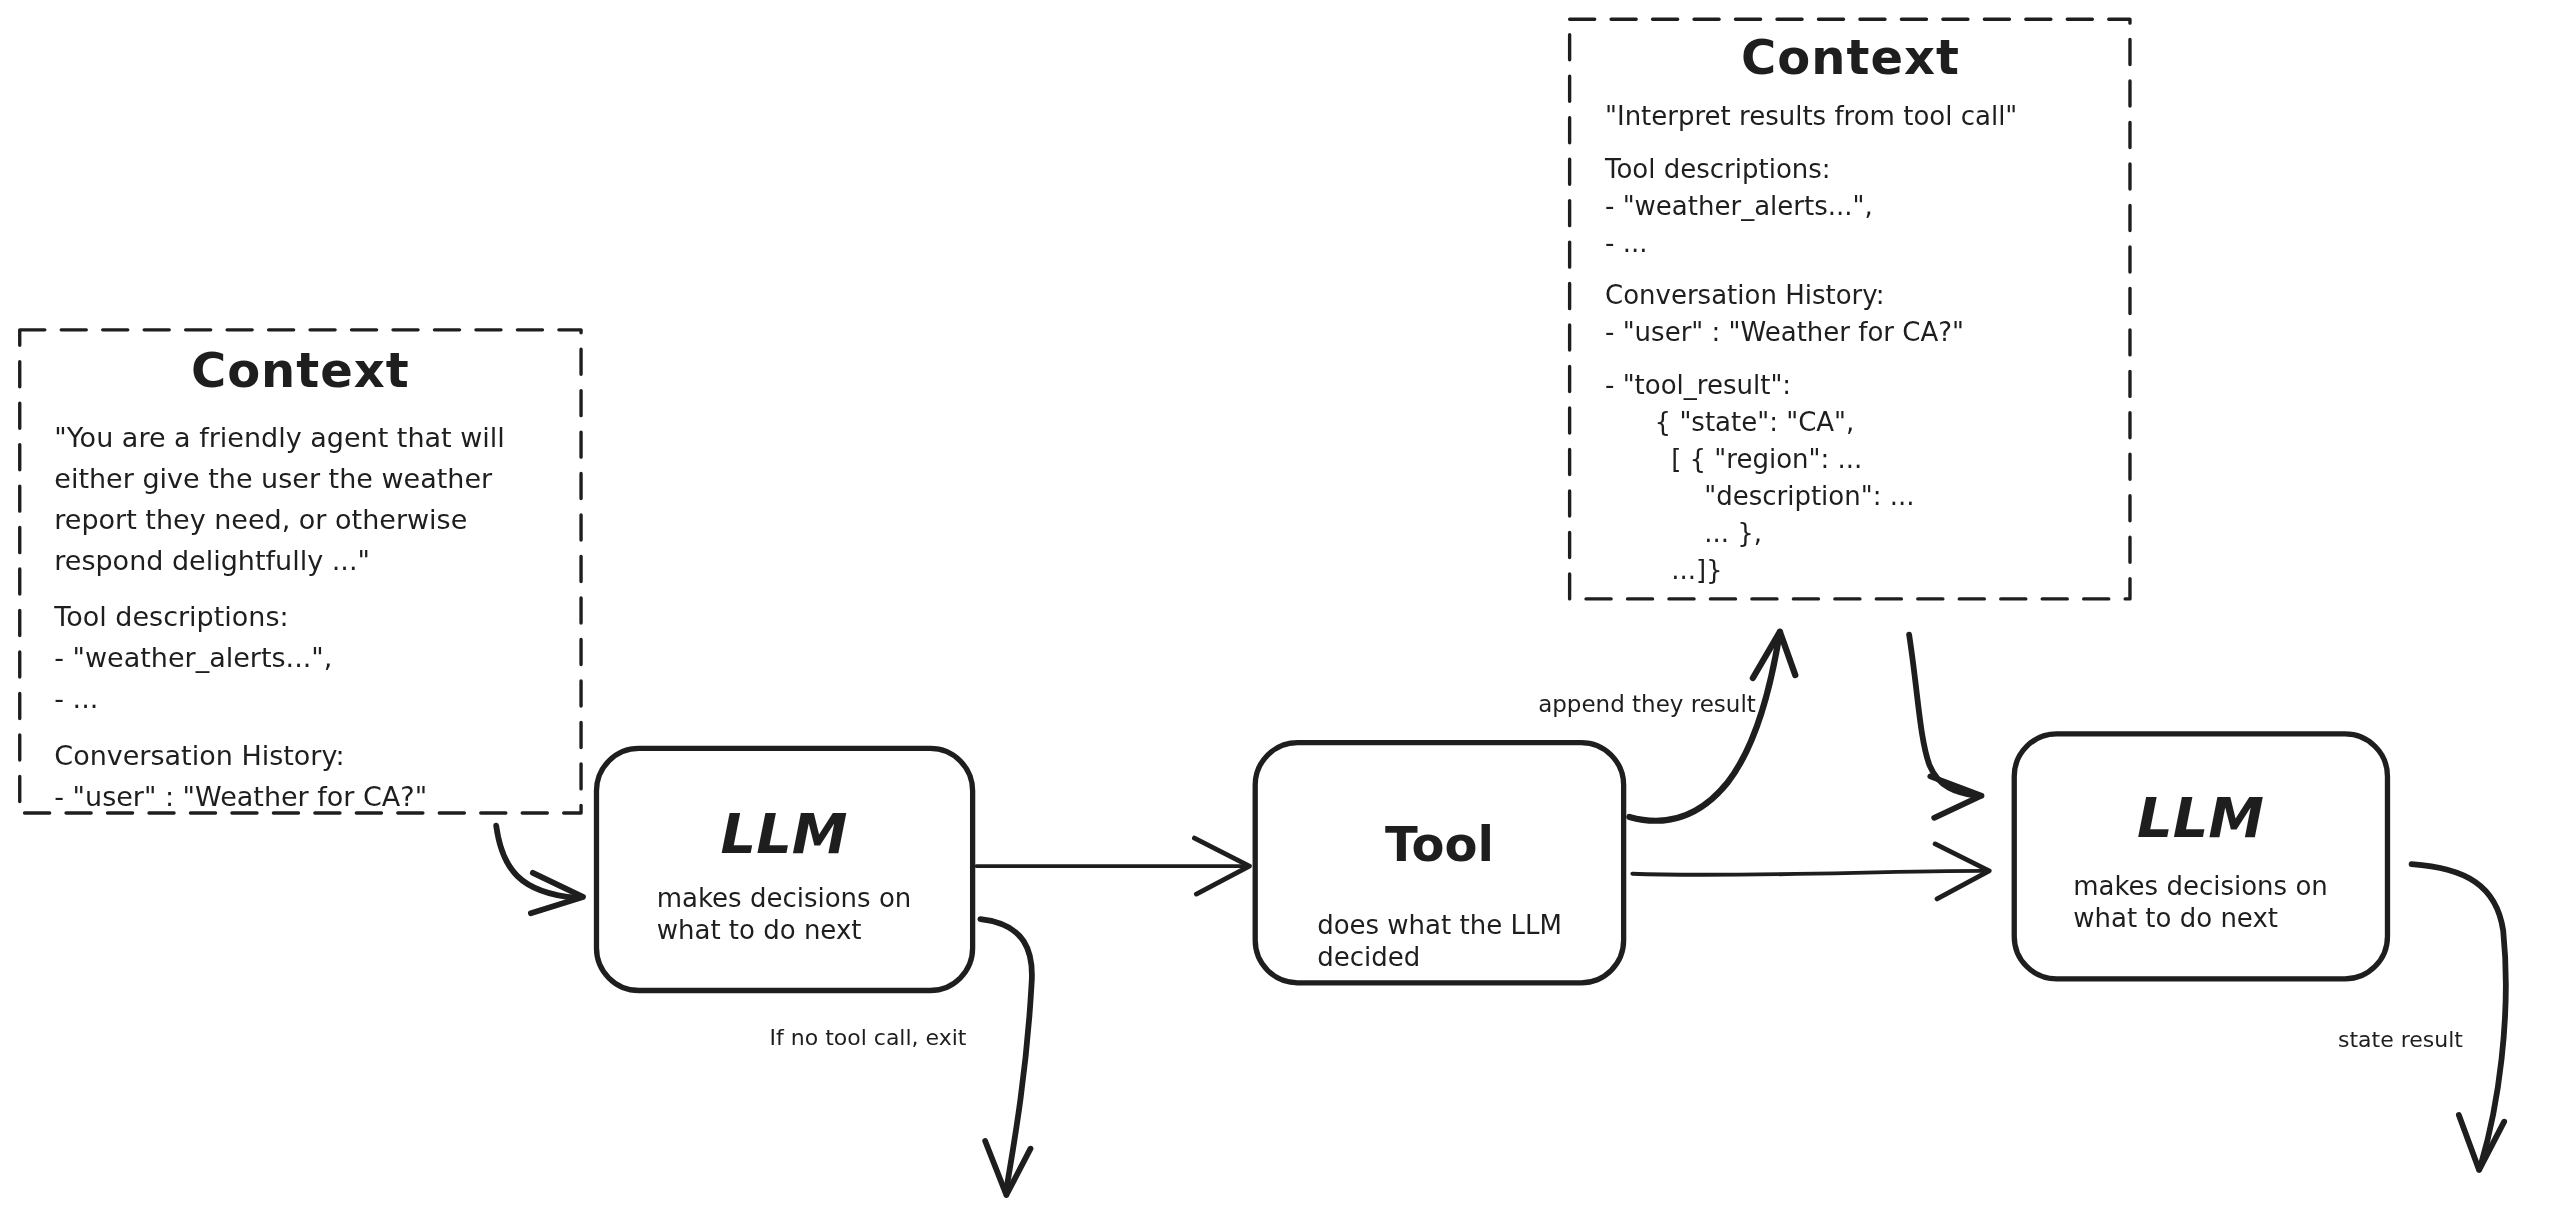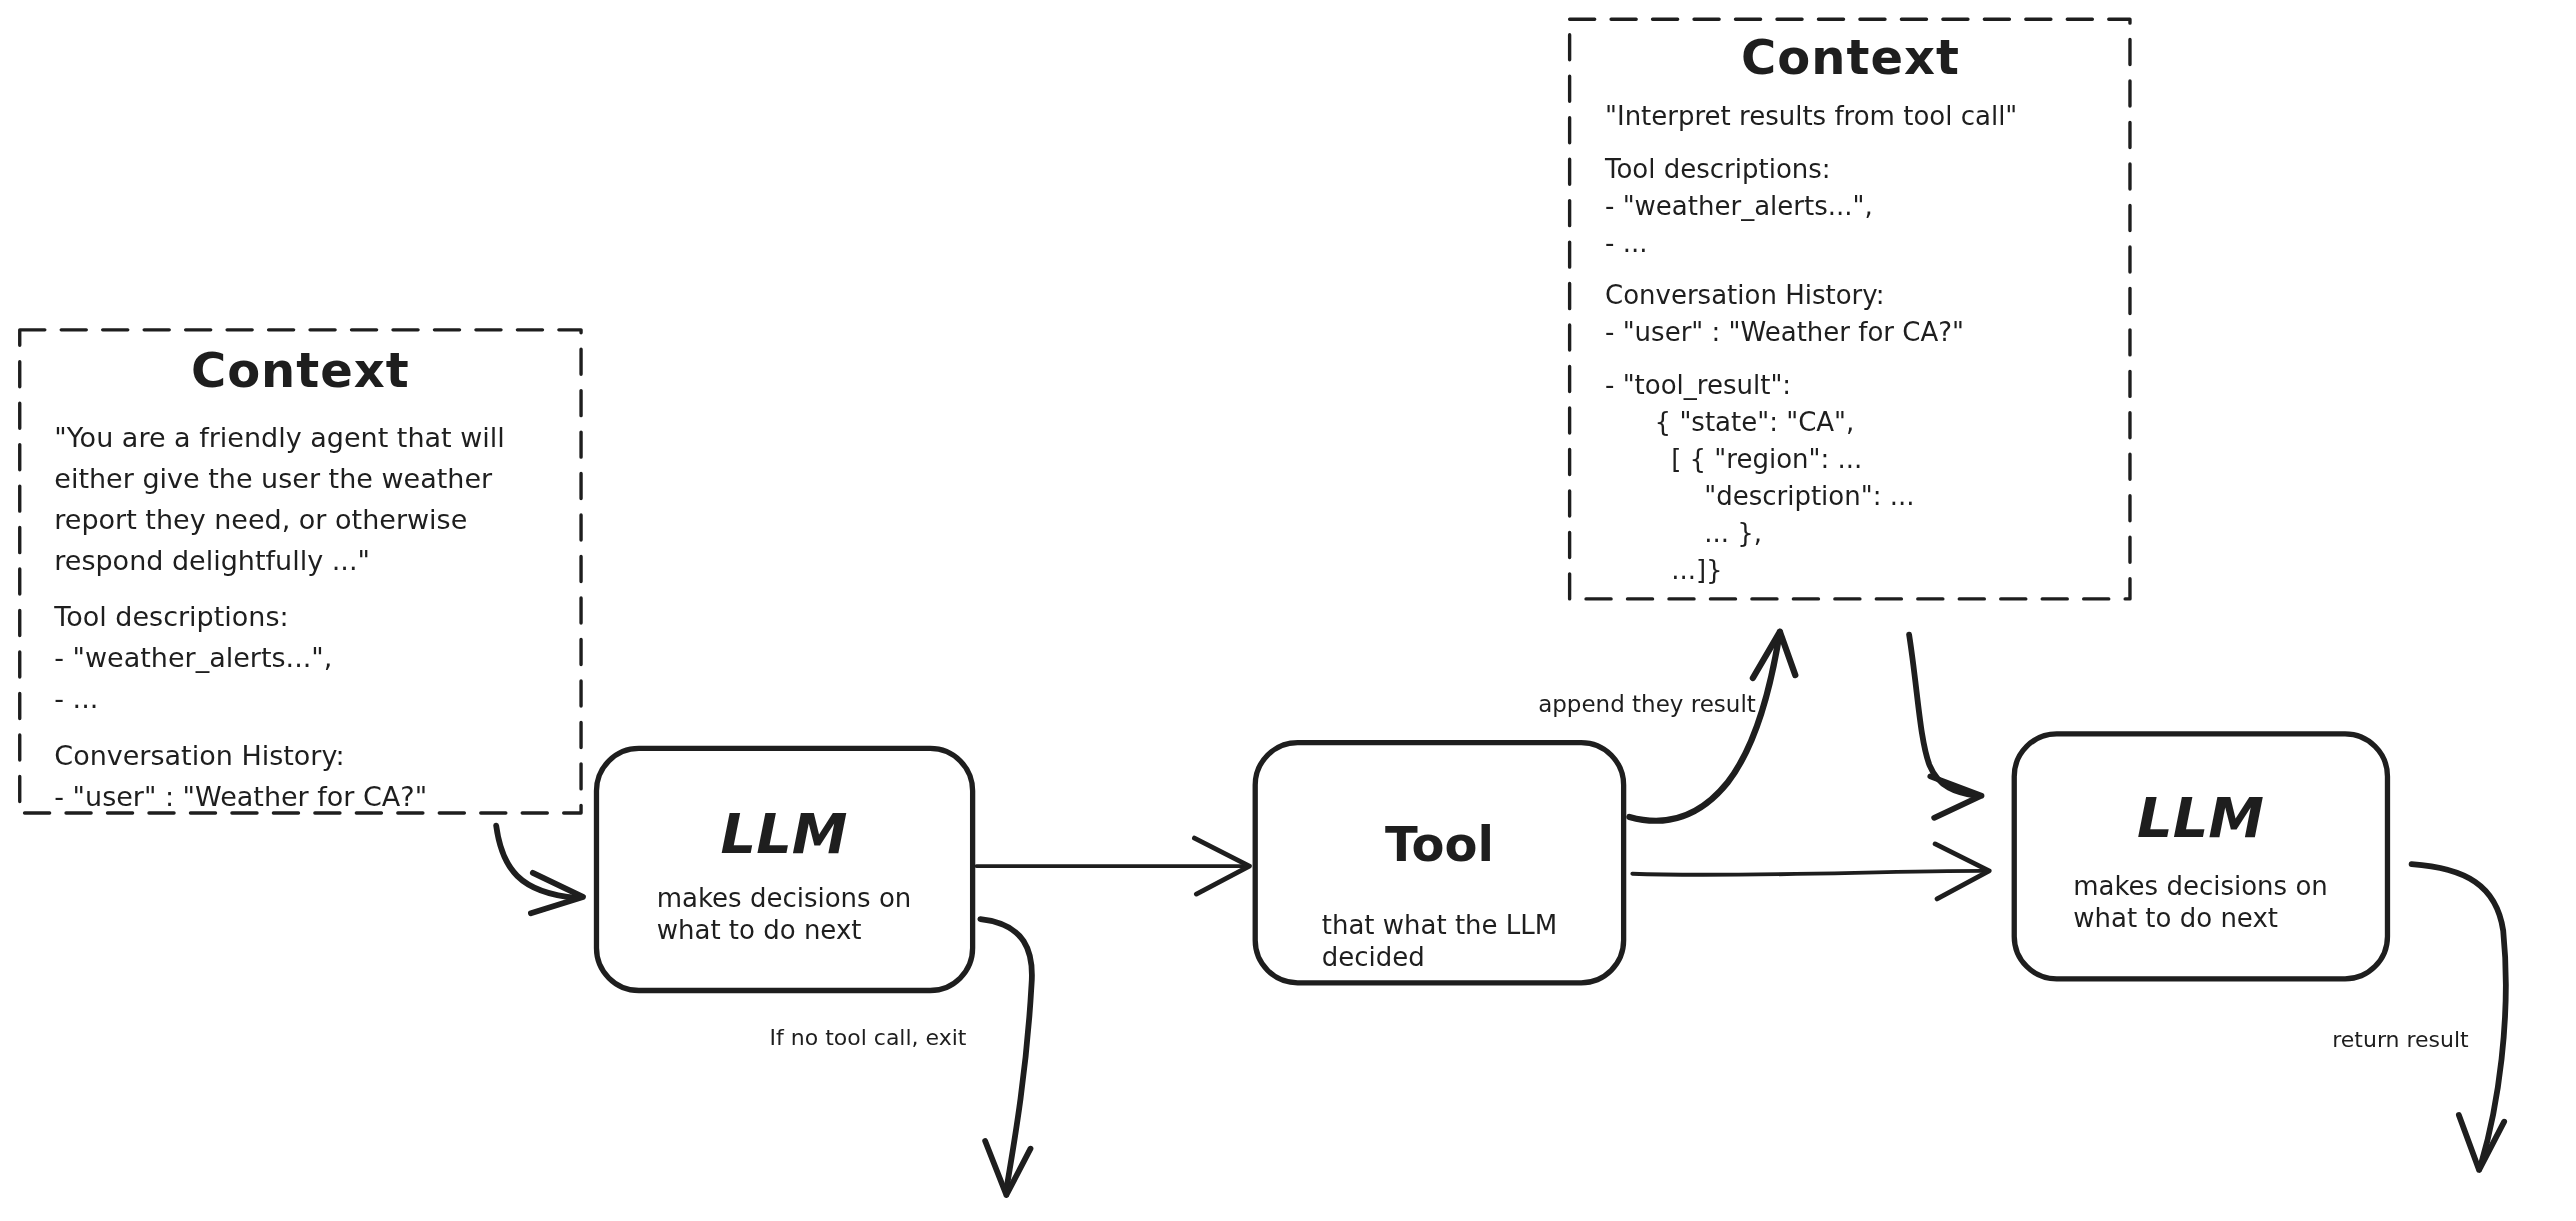--- a/index.html
+++ b/index.html
@@ -130,28 +130,28 @@
   </div>
 
   <div class="node-title slant" style="left:596px; top:801px; width:376px;">LLM</div>
   <div class="node-sub" style="left:596px; top:882px; width:376px;">
     <span>makes decisions on
 what to do next</span>
   </div>
 
   <div class="node-title" style="left:1255px; top:816px; width:369px; font-size:48px;">Tool</div>
   <div class="node-sub" style="left:1255px; top:909px; width:369px;">
-    <span>that what the LLM
+    <span>does what the LLM
 decided</span>
   </div>
 
   <div class="node-title slant" style="left:2014px; top:785px; width:373px;">LLM</div>
   <div class="node-sub" style="left:2014px; top:870px; width:373px;">
     <span>makes decisions on
 what to do next</span>
   </div>
 
   <div class="edge-label" style="left:1536px; top:691px; width:222px; font-size:23px;">append they result</div>
   <div class="edge-label" style="left:762px; top:1025px; width:212px;">If no tool call, exit</div>
-  <div class="edge-label" style="left:2316px; top:1027px; width:169px;">return result</div>
+  <div class="edge-label" style="left:2316px; top:1027px; width:169px;">state result</div>
 
 </div>
 
 
 </body></html>

